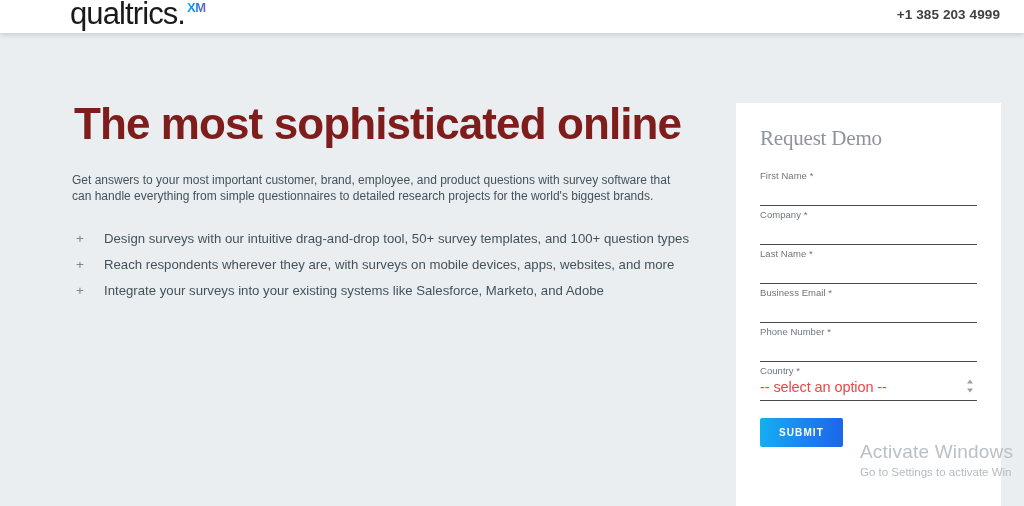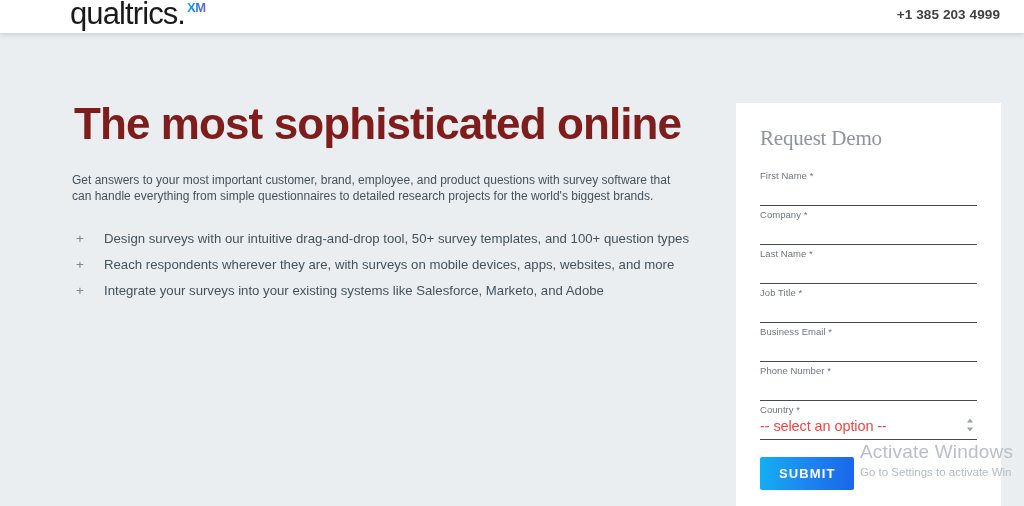--- a/index.html
+++ b/index.html
@@ -189,21 +189,21 @@
     color: #9aa1a8;
   }
   .submit-row { padding-top: 17px; }
   .submit-button {
     display: inline-block;
     border: 0;
     cursor: pointer;
     background: linear-gradient(95deg, #15aff2 0%, #1c82ef 55%, #1a66e8 100%);
     color: #ffffff;
     font-family: "Liberation Sans", sans-serif;
-    font-size: 13px;
+    font-size: 10px;
     font-weight: 700;
     letter-spacing: 1.1px;
     padding: 9px 19px 9px 19px;
     border-radius: 2px;
   }
 
   
   .win-watermark {
     position: absolute;
     left: 860px;
@@ -271,24 +271,20 @@
   <div class="field">
     <label class="field-label">Company *</label>
     <input class="field-input" type="text" value="" style="">
   </div>
 
   <div class="field">
     <label class="field-label">Last Name *</label>
     <input class="field-input" type="text" value="" style="">
   </div>
 
-  <div class="field">
-    <label class="field-label">Job Title *</label>
-    <input class="field-input" type="text" value="" style="">
-  </div>
 
   <div class="field">
     <label class="field-label">Business Email *</label>
     <input class="field-input" type="text" value="" style="">
   </div>
 
   <div class="field">
     <label class="field-label">Phone Number *</label>
     <input class="field-input" type="text" value="" style="">
   </div>

